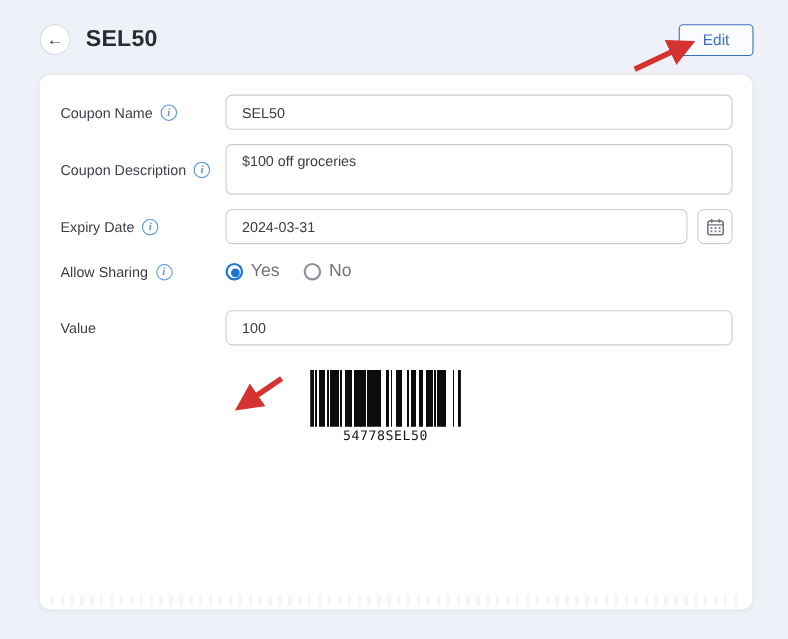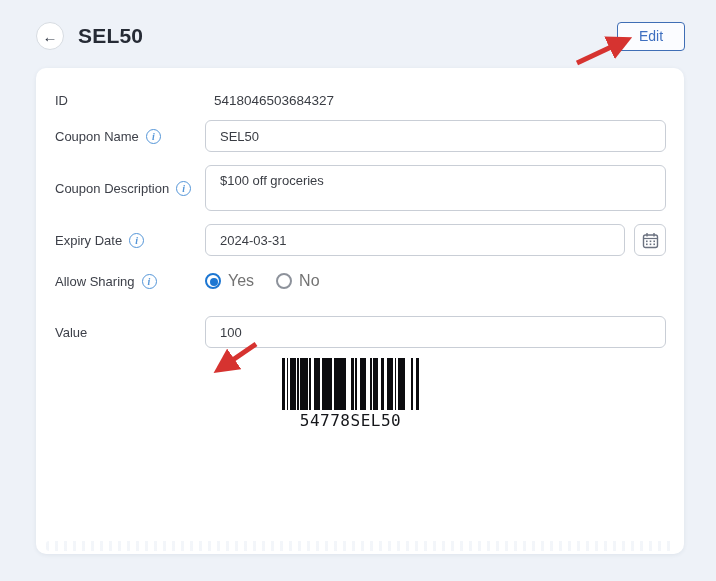--- a/index.html
+++ b/index.html
@@ -49,21 +49,21 @@
 
   .card-body { padding:18px 18px 0 19px; }
 
   .form-row { display:flex; align-items:center; }
   .row-id       { height:28px; margin-bottom:6px; }
   .row-name     { height:32px; margin-bottom:13px; }
   .row-desc     { height:46px; margin-bottom:13px; }
   .row-expiry   { height:32px; margin-bottom:11px; }
   .row-sharing  { height:28px; margin-bottom:21px; }
   .row-status   { height:28px; margin-bottom:22px; }
-  .row-value    { height:32px; margin-bottom:10px; }
+  .row-value    { height:32px; margin-bottom:22px; }
 
   .f-label {
     width:150px; flex:0 0 150px; font-size:13px; color:#3d4049;
     display:flex; align-items:center; gap:7px;
   }
   .info-icon {
     width:15px; height:15px; border-radius:50%;
     border:1px solid #5596d8; color:#5596d8;
     font-size:10px; line-height:13px; text-align:center;
     font-family:"Liberation Serif", serif; font-style:italic; font-weight:700;
@@ -101,21 +101,21 @@
   }
   .radio-label { margin-left:7px; font-size:16px; color:#737373; }
 
   
   .barcode-block {
     margin-left:227px; width:137px; text-align:center;
   }
   .barcode-svg { display:block; }
   .barcode-text {
     font-family:"DejaVu Sans Mono", monospace;
-    font-size:16px; color:#15161a; margin-top:1px; letter-spacing:.5px;
+    font-size:12px; color:#15161a; margin-top:1px; letter-spacing:.5px;
     white-space:nowrap;
   }
 
   
   .card-bottom-stripes {
     position:absolute; left:10px; right:10px; bottom:3px; height:10px;
     background:repeating-linear-gradient(90deg,#e9eef5 0 3px, transparent 3px 9px);
     opacity:.55; border-radius:3px;
   }
 
@@ -133,28 +133,20 @@
     <span>←</span>
   </div>
   <div class="page-title">SEL50</div>
   <button class="edit-btn">Edit</button>
 </div>
 
 <div class="card">
 
   <div class="card-body">
 
-    <div class="form-row row-id">
-      <div class="f-label">
-        <span>ID</span>
-      </div>
-      <div class="f-control">
-        <span class="id-value">5418046503684327</span>
-      </div>
-    </div>
 
     <div class="form-row row-name">
       <div class="f-label">
         <span>Coupon Name</span>
         <span class="info-icon">i</span>
       </div>
       <div class="f-control">
         <input class="text-input" type="text" value="SEL50" style="">
       </div>
     </div>

